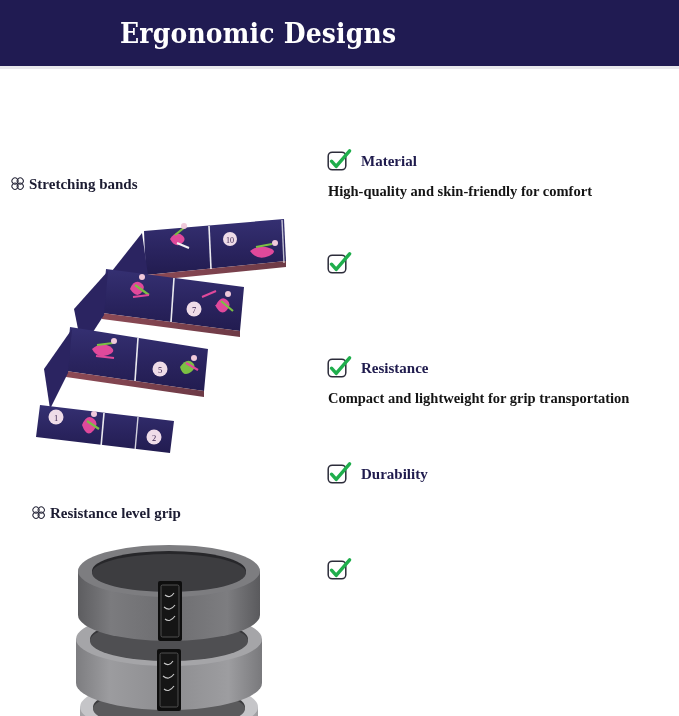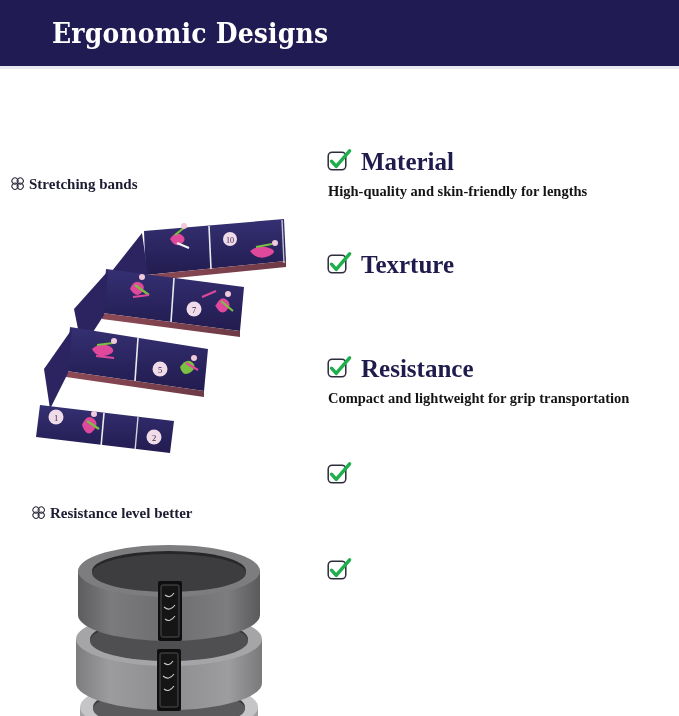--- a/index.html
+++ b/index.html
@@ -16,21 +16,21 @@
     position: relative;
   }
 
   
   .banner {
     height: 66px;
     background: #201b52;
     display: flex;
     align-items: center;
     box-sizing: border-box;
-    padding-left: 52px;
+    padding-left: 120px;
   }
   .banner-title {
     color: #ffffff;
     font-family: "DejaVu Serif", "Liberation Serif", serif;
     font-size: 27px;
     font-weight: bold;
     letter-spacing: 0.2px;
     line-height: 1;
     transform: scaleX(0.93);
     transform-origin: left center;
@@ -103,21 +103,21 @@
   }
   .feature-head {
     display: flex;
     align-items: center;
     gap: 9px;
     height: 32px;
   }
   .check-icon { display: block; width: 26px; height: 26px; flex: 0 0 auto; }
   .feature-title {
     font-family: "Liberation Serif", "DejaVu Serif", serif;
-    font-size: 25px;
+    font-size: 15px;
     font-weight: bold;
     color: #1f1b4d;
     line-height: 1;
     white-space: nowrap;
   }
   .feature-desc {
     margin-top: 5px;
     margin-left: 2px;
     font-family: "Liberation Serif", "DejaVu Serif", serif;
     font-size: 14.5px;
@@ -252,21 +252,21 @@
 
     <div class="section-label label-resistance">
       <svg class="flower-icon" viewBox="0 0 24 24">
         <g fill="none" stroke="#2b2b3d" stroke-width="1.3">
           <ellipse cx="8" cy="8" rx="4.1" ry="4.1" transform="rotate(45 8 8)"></ellipse>
           <ellipse cx="15" cy="8" rx="4.1" ry="4.1" transform="rotate(45 15 8)"></ellipse>
           <ellipse cx="8" cy="15" rx="4.1" ry="4.1" transform="rotate(45 8 15)"></ellipse>
           <ellipse cx="15" cy="15" rx="4.1" ry="4.1" transform="rotate(45 15 15)"></ellipse>
         </g>
       </svg>
-      <span>Resistance level better</span>
+      <span>Resistance level grip</span>
     </div>
 
     <svg class="band-resist" viewBox="0 0 215 252">
       <defs>
         <linearGradient id="gDark" x1="0" y1="0" x2="1" y2="0">
           <stop offset="0%" stop-color="#5d5d60"></stop>
           <stop offset="18%" stop-color="#7b7b7e"></stop>
           <stop offset="50%" stop-color="#6d6d70"></stop>
           <stop offset="82%" stop-color="#7d7d80"></stop>
           <stop offset="100%" stop-color="#5a5a5d"></stop>
@@ -322,50 +322,50 @@
   <div class="features">
 
     <div class="feature" style="top:76px;">
       <div class="feature-head">
         <svg class="check-icon" viewBox="0 0 26 26">
           <rect x="2.2" y="4.2" width="17.6" height="17.6" rx="4" fill="#ffffff" stroke="#2c2c3a" stroke-width="1.5"></rect>
           <path d="M5.5 13.2 L10.2 18.4 L23.6 2.8" fill="none" stroke="#1FAE4C" stroke-width="3.4" stroke-linecap="round" stroke-linejoin="round"></path>
         </svg>
         <span class="feature-title">Material</span>
       </div>
-      <div class="feature-desc">High-quality and skin-friendly for lengths</div>
+      <div class="feature-desc">High-quality and skin-friendly for comfort</div>
     </div>
 
     <div class="feature" style="top:179px;">
       <div class="feature-head">
         <svg class="check-icon" viewBox="0 0 26 26">
           <rect x="2.2" y="4.2" width="17.6" height="17.6" rx="4" fill="#ffffff" stroke="#2c2c3a" stroke-width="1.5"></rect>
           <path d="M5.5 13.2 L10.2 18.4 L23.6 2.8" fill="none" stroke="#1FAE4C" stroke-width="3.4" stroke-linecap="round" stroke-linejoin="round"></path>
         </svg>
-        <span class="feature-title">Texrture</span>
       </div>
     </div>
 
     <div class="feature" style="top:283px;">
       <div class="feature-head">
         <svg class="check-icon" viewBox="0 0 26 26">
           <rect x="2.2" y="4.2" width="17.6" height="17.6" rx="4" fill="#ffffff" stroke="#2c2c3a" stroke-width="1.5"></rect>
           <path d="M5.5 13.2 L10.2 18.4 L23.6 2.8" fill="none" stroke="#1FAE4C" stroke-width="3.4" stroke-linecap="round" stroke-linejoin="round"></path>
         </svg>
         <span class="feature-title">Resistance</span>
       </div>
       <div class="feature-desc">Compact and lightweight for grip transportation</div>
     </div>
 
     <div class="feature" style="top:389px;">
       <div class="feature-head">
         <svg class="check-icon" viewBox="0 0 26 26">
           <rect x="2.2" y="4.2" width="17.6" height="17.6" rx="4" fill="#ffffff" stroke="#2c2c3a" stroke-width="1.5"></rect>
           <path d="M5.5 13.2 L10.2 18.4 L23.6 2.8" fill="none" stroke="#1FAE4C" stroke-width="3.4" stroke-linecap="round" stroke-linejoin="round"></path>
         </svg>
+        <span class="feature-title">Durability</span>
       </div>
     </div>
 
     <div class="feature" style="top:485px;">
       <div class="feature-head">
         <svg class="check-icon" viewBox="0 0 26 26">
           <rect x="2.2" y="4.2" width="17.6" height="17.6" rx="4" fill="#ffffff" stroke="#2c2c3a" stroke-width="1.5"></rect>
           <path d="M5.5 13.2 L10.2 18.4 L23.6 2.8" fill="none" stroke="#1FAE4C" stroke-width="3.4" stroke-linecap="round" stroke-linejoin="round"></path>
         </svg>
       </div>

